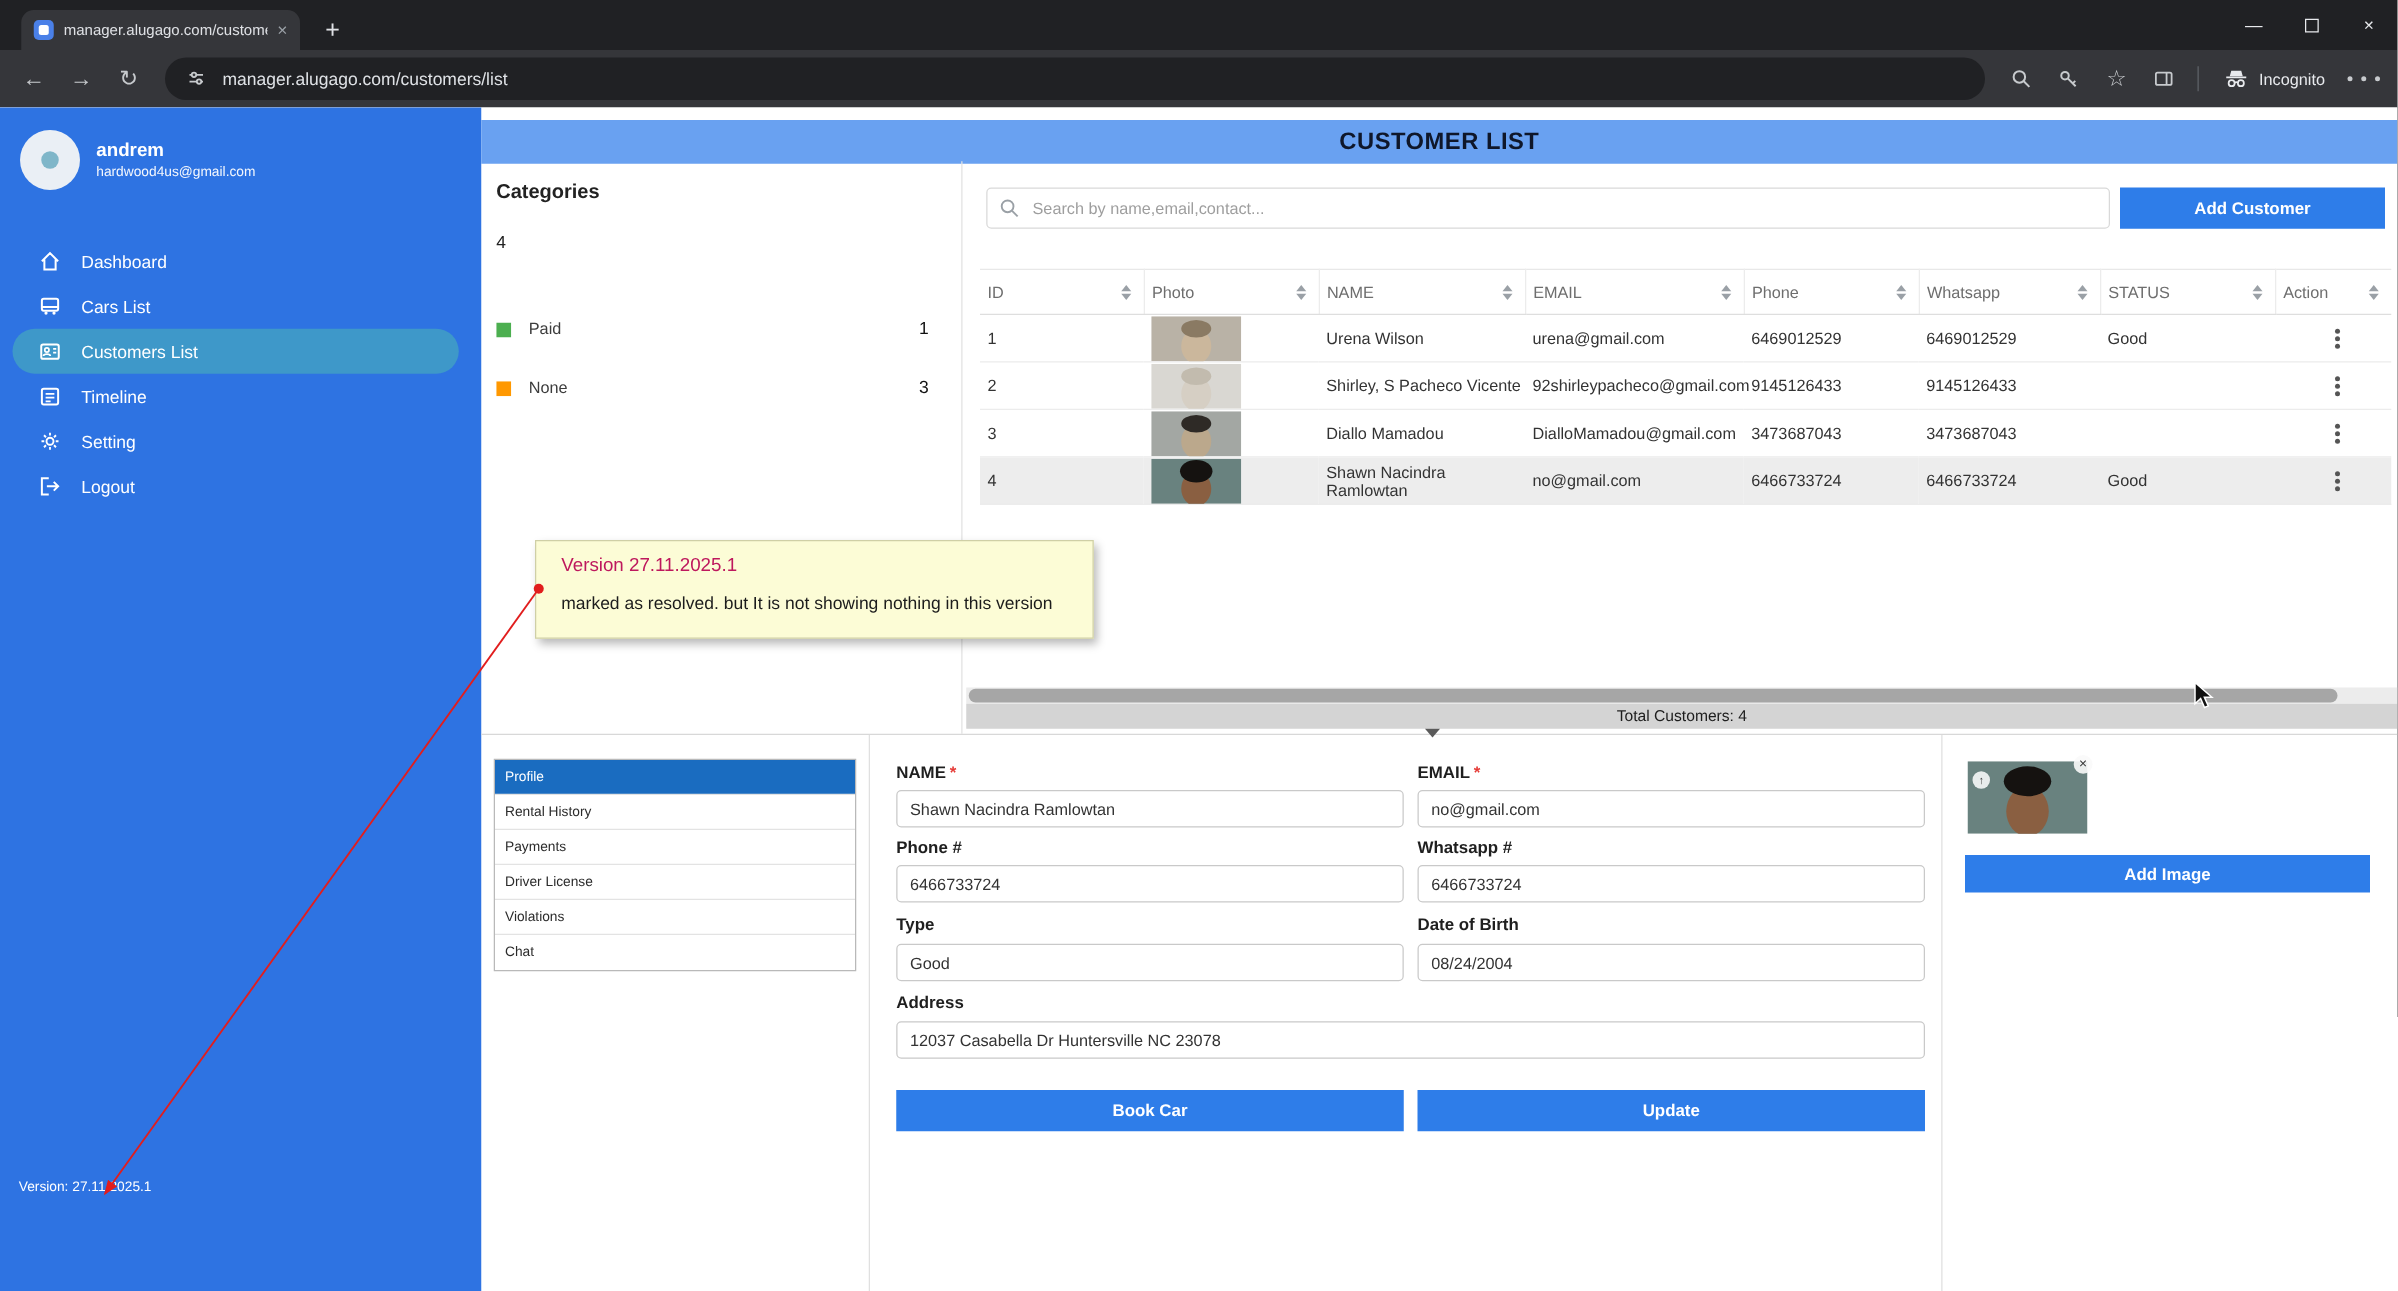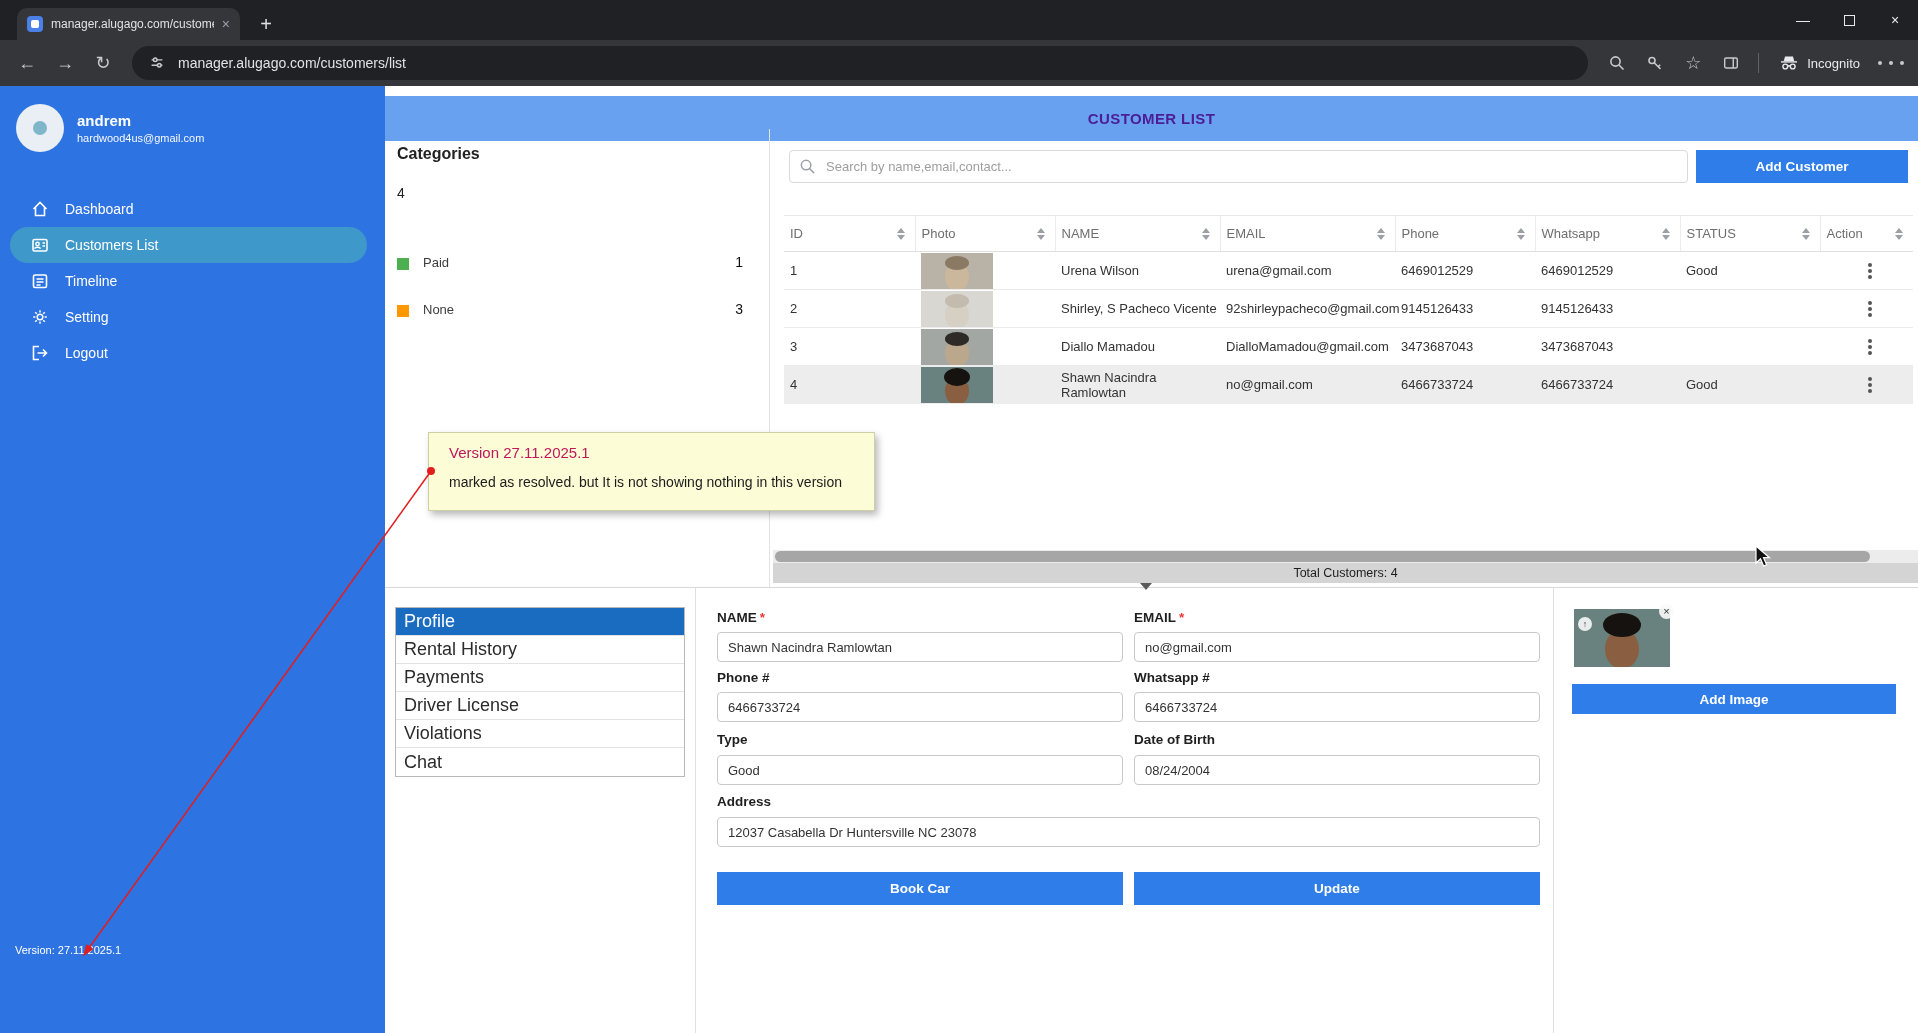--- a/index.html
+++ b/index.html
@@ -47,22 +47,22 @@
   .user-name { font-size:15px; font-weight:bold; }
   .user-email { font-size:11px; margin-top:3px; opacity:.95; }
   .menu { margin-top:39px; }
   .menu-item { display:flex; align-items:center; gap:15px; height:36px; padding-left:20px;
                margin:0 18px 0 10px; border-radius:18px; color:#fff; font-size:14px; }
   .menu-item.active { background:#3e98c9; }
   .menu-item svg { flex:0 0 auto; }
   .version { position:absolute; left:15px; top:858px; color:#fff; font-size:11px; }
 
   .main { position:absolute; left:385px; top:0; right:0; bottom:0; }
-  .band { position:absolute; left:0; right:0; top:10px; height:45px; background:#69a1f1;
-          color:#4c1d95; font-weight:bold; font-size:15px; letter-spacing:.4px;
+  .band { position:absolute; left:0; right:0; top:10px; height:35px; background:#69a1f1;
+          color:#0f172a; font-weight:bold; font-size:19px; letter-spacing:.4px;
           display:flex; align-items:center; justify-content:center; }
 
   .categories { position:absolute; left:0; top:43px; width:385px; height:458px;
                 border-right:1px solid #e2e2e2; padding:16px 0 0 12px; }
   .cat-title { font-size:16px; font-weight:bold; color:#222; }
   .cat-total { font-size:14px; color:#222; margin-top:22px; }
   .cat-list { margin-top:22px; }
   .cat-row { display:flex; align-items:flex-end; height:47px; padding-right:26px; }
   .cat-row span.lbl { margin-left:14px; font-size:13px; color:#3c3c3c; }
   .cat-row span.cnt { margin-left:auto; font-size:14px; color:#111; }
@@ -97,21 +97,21 @@
                display:flex; align-items:center; justify-content:center; font-size:12.5px; color:#1d1d1d; }
 
   .h-divider { position:absolute; left:0; right:0; top:501px; height:1px; background:#d8d8d8; }
   .caret { position:absolute; left:755px; top:497px; width:0; height:0;
            border-left:6px solid transparent; border-right:6px solid transparent; border-top:7px solid #5a5a5a; }
   .v-div1 { position:absolute; left:310px; top:502px; bottom:0; width:1px; background:#e0e0e0; }
   .v-div2 { position:absolute; left:1168px; top:502px; bottom:0; width:1px; background:#e0e0e0; }
 
   .tabs-panel { position:absolute; left:10px; top:521px; width:290px; background:#fff;
                 border:1px solid #b9b9b9; }
-  .tab-item { height:28px; display:flex; align-items:center; padding-left:8px; font-size:18px;
+  .tab-item { height:28px; display:flex; align-items:center; padding-left:8px; font-size:11px;
               color:#2b2b2b; border-bottom:1px solid #e3e3e3; background:#fff; }
   .tab-item:last-child { border-bottom:none; }
   .tab-item.active { background:#1a6cc0; color:#fff; }
 
   .f-label { position:absolute; font-size:13.5px; font-weight:bold; color:#1f1f1f; }
   .req { color:#e53935; margin-left:3px; }
   .f-input { position:absolute; height:30px; border:1px solid #c9c9c9; border-radius:4px;
              padding:0 10px; font-size:13px; color:#333; background:#fff; font-family:inherit; outline:none; }
 
   .detail-photo { position:absolute; left:1189px; top:523px; width:96px; height:58px; }
@@ -212,20 +212,29 @@
           <div class="user-name">andrem</div>
           <div class="user-email">hardwood4us@gmail.com</div>
         </div>
       </div>
       <div class="menu">
         <div class="menu-item">
           <svg width="20" height="20" viewBox="0 0 20 20">
               <path d="M3.5 10 L10 3.5 L16.5 10 M5.5 8.5 V16.5 H14.5 V8.5" fill="none" stroke="#fff" stroke-width="1.6"></path>
             </svg>
           <span>Dashboard</span>
+        </div>
+        <div class="menu-item">
+          <svg width="20" height="20" viewBox="0 0 20 20">
+              <rect x="3.5" y="4" width="13" height="9.5" rx="1.5" fill="none" stroke="#fff" stroke-width="1.6"></rect>
+              <path d="M3.5 10.5 H16.5" stroke="#fff" stroke-width="1.6"></path>
+              <circle cx="6.8" cy="15.4" r="1.3" fill="#fff"></circle>
+              <circle cx="13.2" cy="15.4" r="1.3" fill="#fff"></circle>
+            </svg>
+          <span>Cars List</span>
         </div>
         <div class="menu-item active">
           <svg width="20" height="20" viewBox="0 0 20 20">
               <rect x="3" y="4.5" width="14" height="11.5" rx="1.5" fill="none" stroke="#fff" stroke-width="1.6"></rect>
               <circle cx="7.5" cy="9" r="1.7" fill="none" stroke="#fff" stroke-width="1.4"></circle>
               <path d="M4.8 13.8 C4.8 11.8 10.2 11.8 10.2 13.8" fill="none" stroke="#fff" stroke-width="1.4"></path>
               <path d="M12.5 8 H15 M12.5 11 H15" stroke="#fff" stroke-width="1.4"></path>
             </svg>
           <span>Customers List</span>
         </div>

